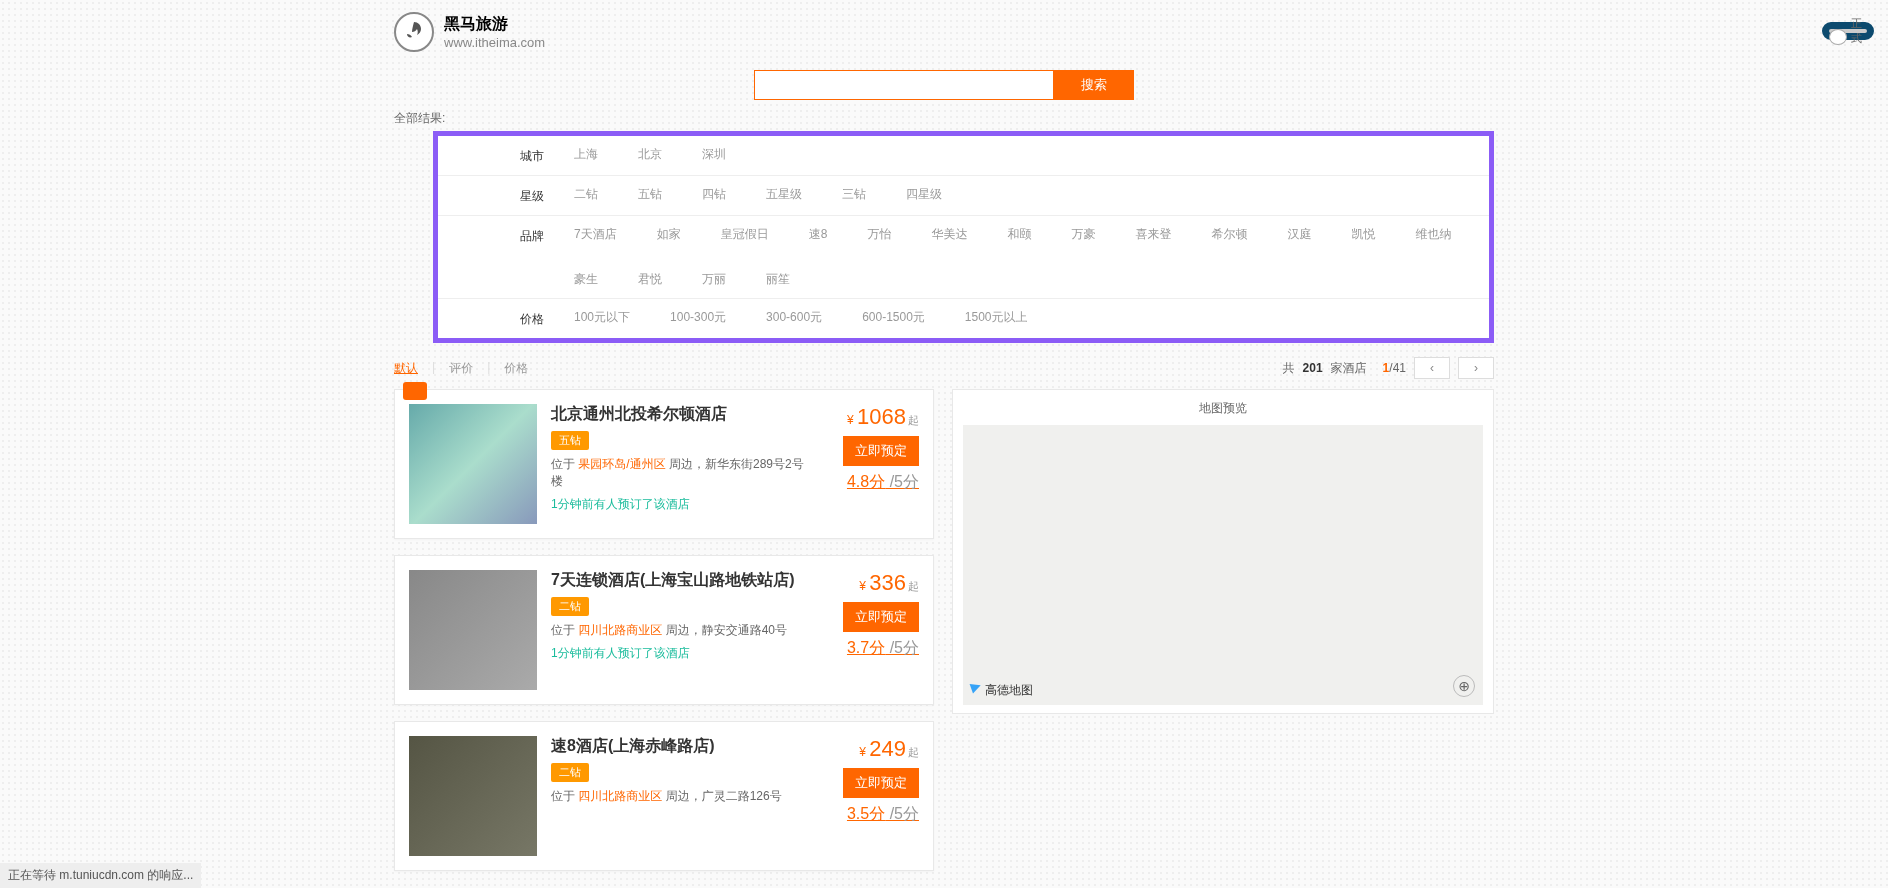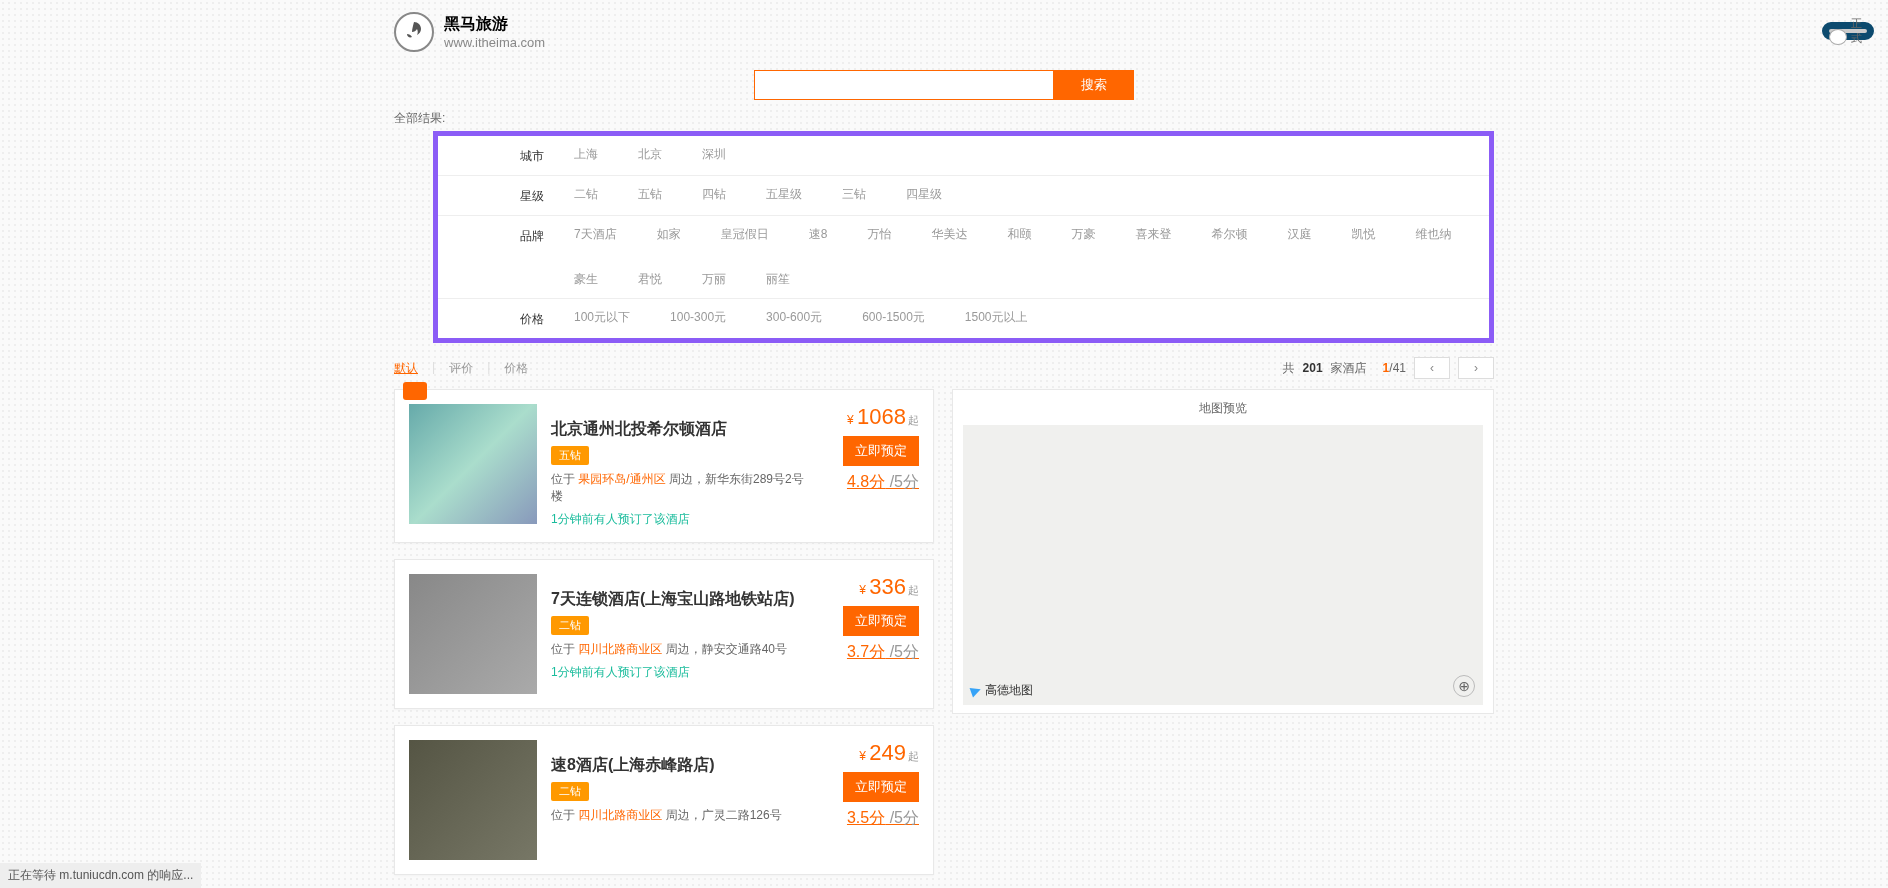--- a/index.html
+++ b/index.html
@@ -50,39 +50,39 @@
 .left-col  { width: 540px; }
 .right-col { flex:1; }
 
 
 .card { background:#fff; border:1px solid #e8e8e8; margin-bottom: 16px; padding:14px; display:flex; gap:14px; position:relative; box-shadow:0 1px 2px rgba(0,0,0,0.03); }
 .card.first::before { content:""; position:absolute; top:-8px; left:8px; width:24px; height:18px; background:#f60; border-radius:3px; }
 .thumb { width:128px; height:120px; background:linear-gradient(135deg,#6aa 0%, #adc 50%, #89b 100%); flex-shrink:0; }
 .thumb.grey { background:linear-gradient(135deg,#888,#aaa); }
 .thumb.dark { background:linear-gradient(135deg,#554,#776); }
 .info { flex:1; display:flex; flex-direction:column; gap:6px; }
-.hotel-name { font-size:16px; font-weight:bold; color:#333;margin-top:15px; }
+.hotel-name { font-size:16px; font-weight:bold; color:#333; }
 .star-tag { display:inline-block; background:#f90; color:#fff; font-size:11px; padding:2px 8px; border-radius:2px; }
 .loc-line { color:#666; }
 .loc-line .orange { color:#f60; }
 .recent { color:#1abc9c; }
 .price-area { width: 92px; text-align:right; display:flex; flex-direction:column; align-items:flex-end; gap:6px; }
 .price { color:#f60; }
 .price .yen { font-size:12px; }
 .price .num { font-size:22px; font-weight:normal; }
 .price .qi  { font-size:11px; color:#999; margin-left:2px; }
 .book-btn { background:#f60; color:#fff; border:none; padding:6px 12px; cursor:pointer; font-size:13px; }
 .score { color:#f60; font-size:16px;text-decoration:underline; }
 .score .max { color:#999; }
 
 
 .map-panel { border:1px solid #e8e8e8; background:#fff; padding:10px 10px 8px; }
 .map-title { text-align:center; color:#666; margin-bottom:8px; }
 .map-body  { height: 280px; background:#f0f0ee; position:relative; }
-.map-logo  { position:absolute; left:8px; bottom:6px; color:#333; font-size:12px; display:flex; align-items:center; gap:4px; }
+.map-logo  { position:absolute; left:8px; bottom:6px; color:#333; font-size:12px; display:flex; align-items:flex-start; gap:4px; }
 .map-logo .tri { width:0;height:0;border-left:10px solid #36a3f7;border-top:5px solid transparent;border-bottom:5px solid transparent; transform:rotate(-20deg); }
 .map-locate { position:absolute; right:8px; bottom:8px; width:22px; height:22px; border:1px solid #bbb; border-radius:50%; display:flex; align-items:center; justify-content:center; font-size:14px; color:#666; }
 
 
 .status-bar { position:fixed; left:0; bottom:0; background:#eee; padding:4px 8px; color:#555; font-size:12px; }
 
 
 body { background-image: radial-gradient(circle, #eee 1px, transparent 1px); background-size: 6px 6px; background-color:#fafafa;}
 </style>
 </head>

